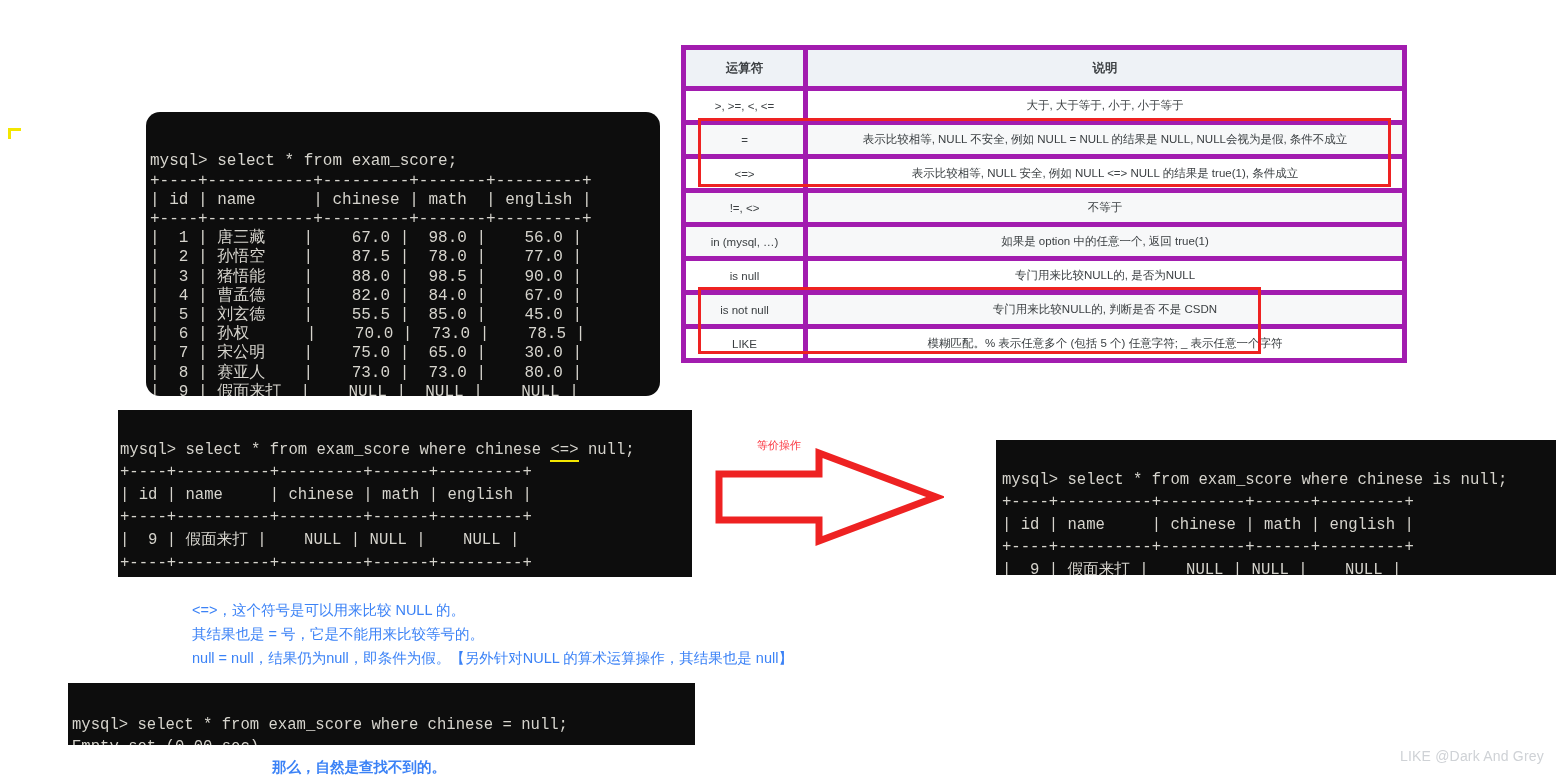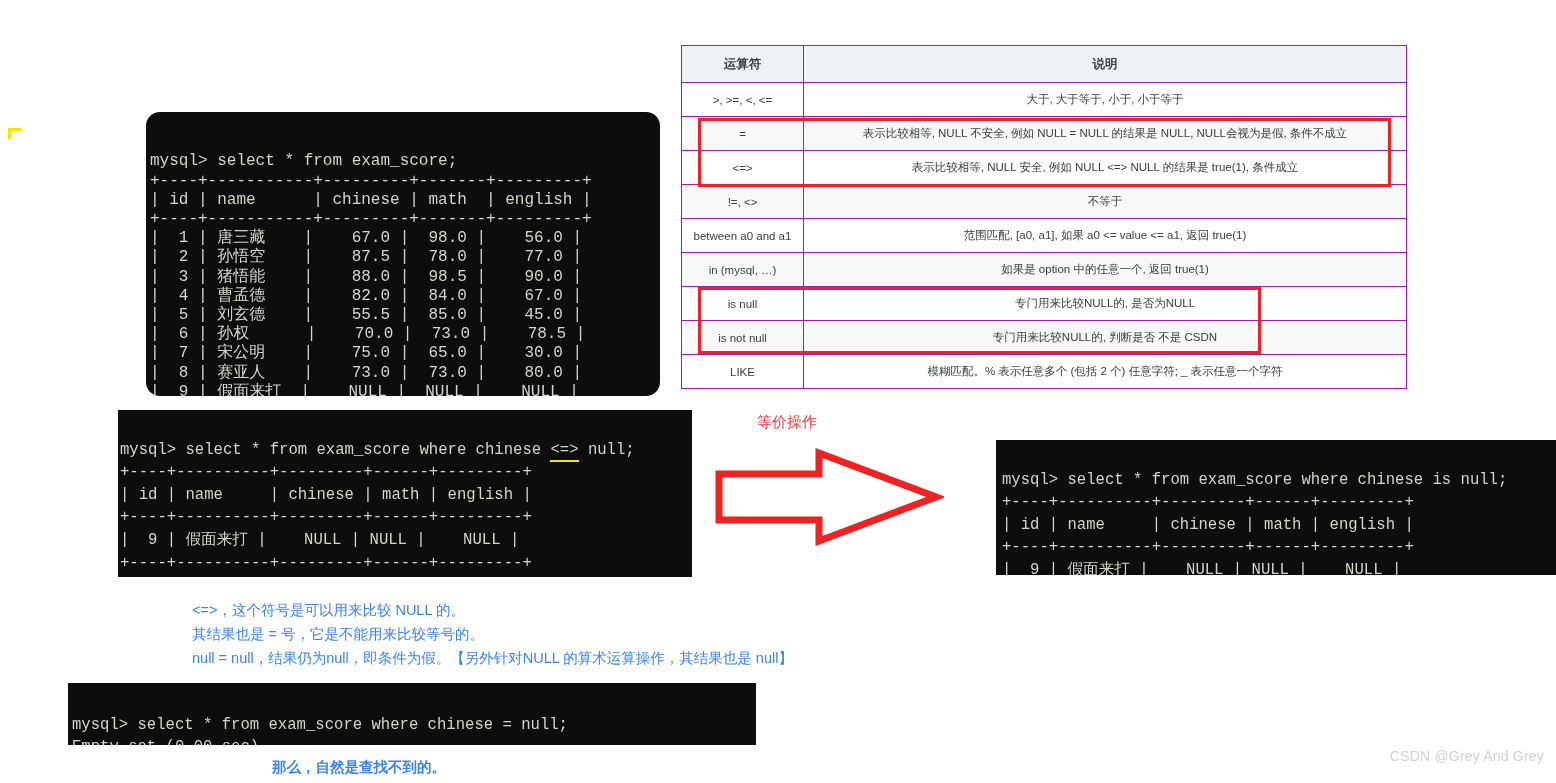--- a/index.html
+++ b/index.html
@@ -30,39 +30,39 @@
 
   #term-select-all{ left:146px; top:112px; width:514px; height:284px;
      font-size:16px; line-height:19.2px; padding:2px 0 0 4px;border-radius:14px;}
 
   #term-nullsafe{ left:118px; top:410px; width:574px; height:167px;
      font-size:15.6px; line-height:22.6px; padding:6px 0 0 2px;}
 
   #term-isnull{ left:968px; top:440px; width:616px; height:135px;
      font-size:15.6px; line-height:22.6px; padding:6px 3px 0 6px;margin-left:28px;}
 
-  #term-eqnull{ left:68px; top:683px; width:688px; height:62px;
+  #term-eqnull{ left:68px; top:683px; width:627px; height:62px;
      font-size:15.6px; line-height:22.6px; padding:8px 0 0 4px;}
 
   .yel-underline{
     border-bottom:2px solid #f3e600;
     padding-bottom:1px;
   }
 
   
   #op-table{
     left:681px; top:45px; width:726px;
     border-collapse:collapse;
     font-size:11.5px;
     color:#3c4043;
     background:#fff;
   }
   #op-table table{border-collapse:collapse;width:726px;table-layout:fixed;}
   #op-table th,#op-table td{
-    border:1px solid #a21caf;
+    border:5px solid #a21caf;
     padding:0 6px;
     text-align:center;
     vertical-align:middle;
     font-weight:normal;
   }
   #op-table thead th{
     background:#eef2f6;
     height:36px;
     font-weight:bold;
     font-size:12.5px;
@@ -86,21 +86,21 @@
   #arrow{ left:711px; top:441px; width:233px; height:112px;}
 
   
   .red-note{
     color:#3b82f6;
     font-family:"Liberation Sans", sans-serif;
     font-size:14.5px;
     line-height:24px;
     white-space:nowrap;
   }
-  #label-equiv{ left:757px; top:410px; font-size:15px; color:#fb3640;}
+  #label-equiv{ left:757px; top:433px; font-size:11px; color:#fb3640;}
   #notes-block{ left:192px; top:598px;}
   #note-bottom{ left:272px; top:755px;font-weight:bold;}
 
   
   #yellow-speck{ left:8px; top:128px; width:10px; height:8px;
      border-left:3px solid #f3e600; border-top:3px solid #f3e600;}
 
   #watermark{ right:12px; top:748px; color:#cfd2d6; font-size:14px;
      font-family:"Liberation Sans", sans-serif; letter-spacing:.2px;}
 </style>
@@ -146,39 +146,35 @@
           <td>表示比较相等, NULL 不安全, 例如 NULL = NULL 的结果是 NULL, NULL会视为是假, 条件不成立</td>
         </tr>
         <tr class="plain">
           <td>&lt;=&gt;</td>
           <td>表示比较相等, NULL 安全, 例如 NULL &lt;=&gt; NULL 的结果是 true(1), 条件成立</td>
         </tr>
         <tr class="shade">
           <td>!=, &lt;&gt;</td>
           <td>不等于</td>
         </tr>
-        <tr class="plain">
-          <td>between a0 and a1</td>
-          <td>范围匹配, [a0, a1], 如果 a0 &lt;= value &lt;= a1, 返回 true(1)</td>
-        </tr>
         <tr class="shade">
           <td>in (mysql, …)</td>
           <td>如果是 option 中的任意一个, 返回 true(1)</td>
         </tr>
         <tr class="plain">
           <td>is null</td>
           <td>专门用来比较NULL的, 是否为NULL</td>
         </tr>
         <tr class="shade">
           <td>is not null</td>
           <td>专门用来比较NULL的, 判断是否 不是 CSDN</td>
         </tr>
         <tr class="plain">
           <td>LIKE</td>
-          <td>模糊匹配。% 表示任意多个 (包括 2 个) 任意字符; _ 表示任意一个字符</td>
+          <td>模糊匹配。% 表示任意多个 (包括 5 个) 任意字符; _ 表示任意一个字符</td>
         </tr>
       </tbody>
   </table>
 </div>
 
 <div class="abs redbox" id="redbox-eq"></div>
 <div class="abs redbox" id="redbox-isnull"></div>
 
 <div class="abs term" id="term-nullsafe">
 <pre><span>mysql&gt; select * from exam_score where chinese </span><span class="yel-underline">&lt;=&gt;</span><span> null;</span></pre><pre>+----+----------+---------+------+---------+
@@ -208,13 +204,13 @@
   <div>null = null，结果仍为null，即条件为假。【另外针对NULL 的算术运算操作，其结果也是 null】</div>
 </div>
 
 <div class="abs term" id="term-eqnull">
 <pre>mysql&gt; select * from exam_score where chinese = null;</pre><pre>Empty set (0.00 sec)</pre>
 </div>
 
 <div class="abs red-note" id="note-bottom">那么，自然是查找不到的。</div>
 
 <div class="abs" id="yellow-speck"></div>
-<div class="abs" id="watermark">CSDN @Grey And Grey</div>
+<div class="abs" id="watermark">LIKE @Dark And Grey</div>
 
 </body></html>

